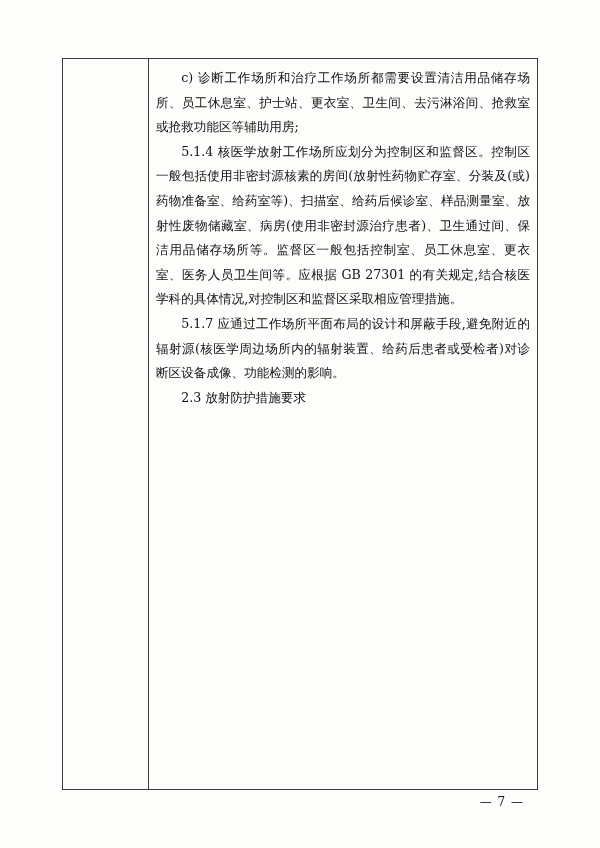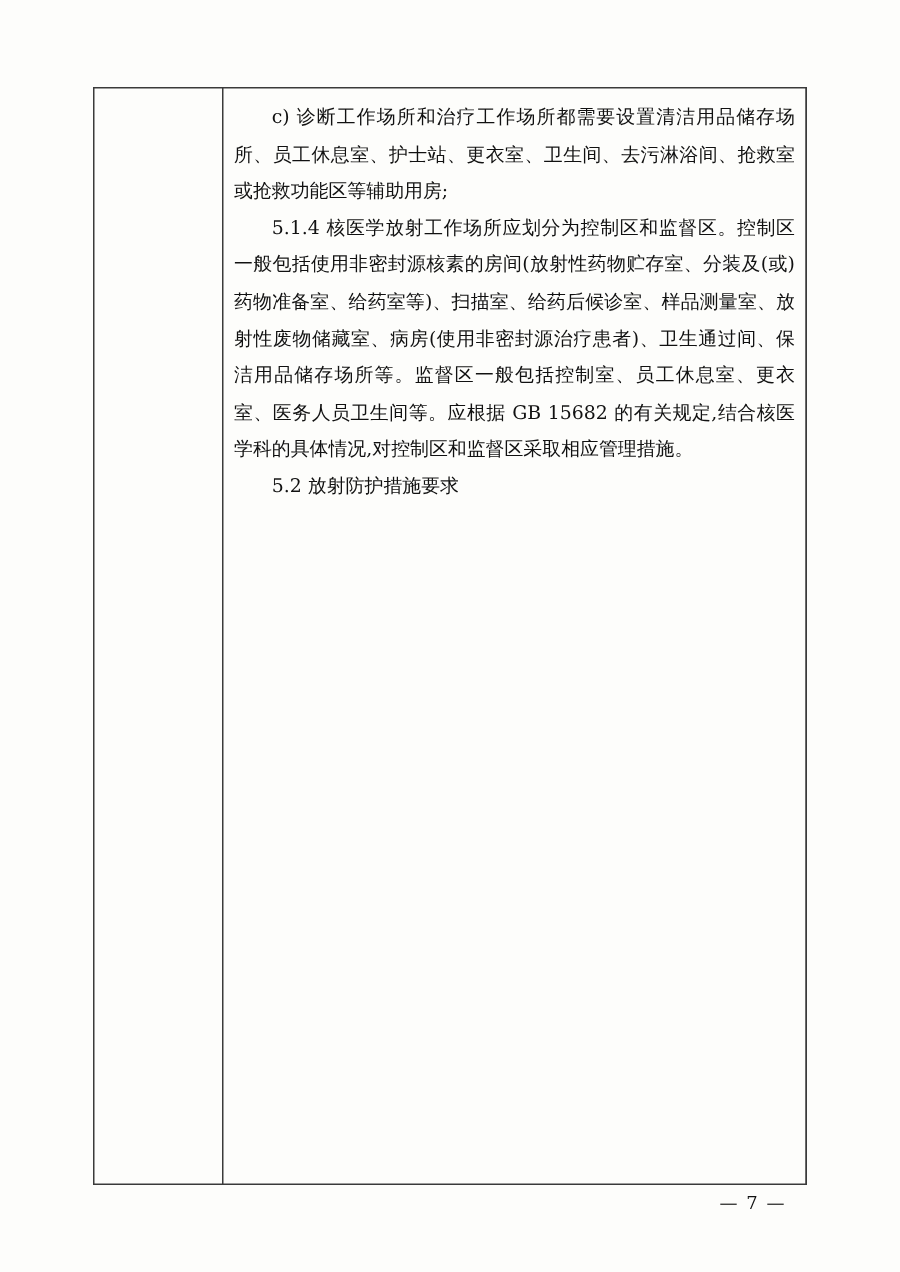--- a/index.html
+++ b/index.html
@@ -83,21 +83,22 @@
 <body>
 
 <div class="page">
 
   <div class="page-frame"></div>
   <div class="col-rule-left"></div>
   <div class="col-rule-right"></div>
 
   <div class="body-text">
     <p class="para">c) 诊断工作场所和治疗工作场所都需要设置清洁用品储存场所、员工休息室、护士站、更衣室、卫生间、去污淋浴间、抢救室或抢救功能区等辅助用房;</p>
-    <p class="para">5.1.4 核医学放射工作场所应划分为控制区和监督区。控制区一般包括使用非密封源核素的房间(放射性药物贮存室、分装及(或)药物准备室、给药室等)、扫描室、给药后候诊室、样品测量室、放射性废物储藏室、病房(使用非密封源治疗患者)、卫生通过间、保洁用品储存场所等。监督区一般包括控制室、员工休息室、更衣室、医务人员卫生间等。应根据 GB 15682 的有关规定,结合核医学科的具体情况,对控制区和监督区采取相应管理措施。</p>
-    <p class="para">5.2 放射防护措施要求</p>
+    <p class="para">5.1.4 核医学放射工作场所应划分为控制区和监督区。控制区一般包括使用非密封源核素的房间(放射性药物贮存室、分装及(或)药物准备室、给药室等)、扫描室、给药后候诊室、样品测量室、放射性废物储藏室、病房(使用非密封源治疗患者)、卫生通过间、保洁用品储存场所等。监督区一般包括控制室、员工休息室、更衣室、医务人员卫生间等。应根据 GB 27301 的有关规定,结合核医学科的具体情况,对控制区和监督区采取相应管理措施。</p>
+    <p class="para">5.1.7 应通过工作场所平面布局的设计和屏蔽手段,避免附近的辐射源(核医学周边场所内的辐射装置、给药后患者或受检者)对诊断区设备成像、功能检测的影响。</p>
+    <p class="para">2.3 放射防护措施要求</p>
   </div>
 
   <div class="footer">
     <span class="pg">—  7  —</span>
   </div>
 
 </div>
 
 </body></html>

